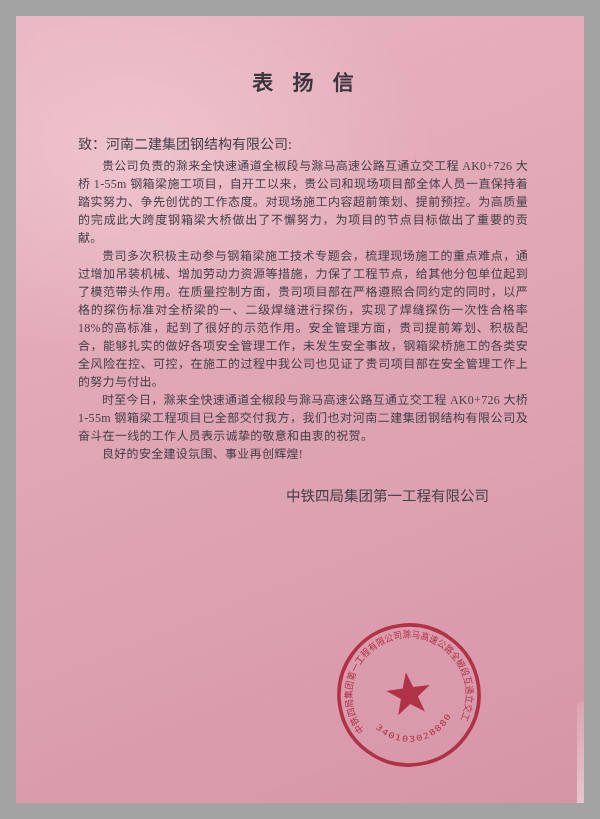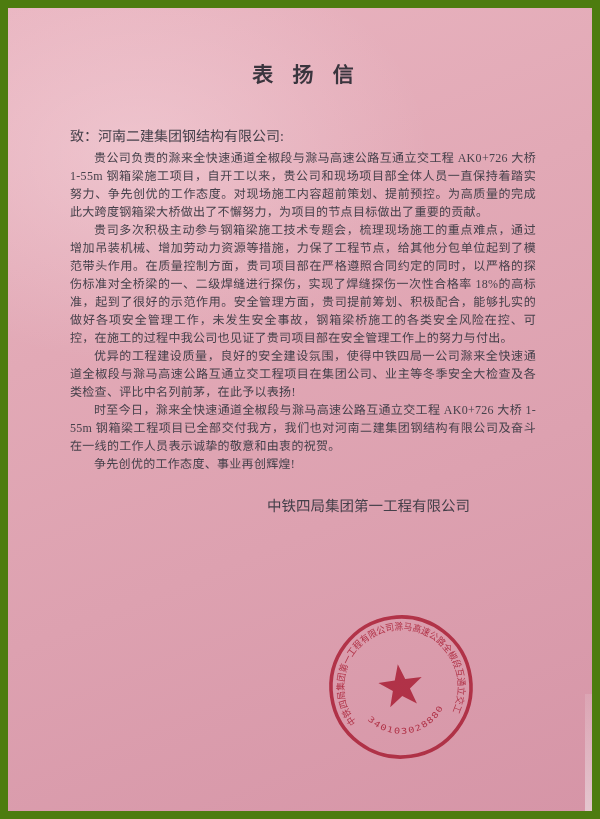--- a/index.html
+++ b/index.html
@@ -2,22 +2,22 @@
 <html lang="zh-CN"><head>
 <meta charset="utf-8">
 <style>
   * { margin: 0; padding: 0; box-sizing: border-box; }
   html, body { width: 600px; }
   body { font-family: "Liberation Serif", "DejaVu Serif", serif; }
 
   .frame {
     width: 600px;
     height: 819px;
-    background: #4d7c0f;
-    padding: 8px;
+    background: #a3a3a3;
+    padding: 16px;
     position: relative;
   }
 
   .paper {
     position: relative;
     width: 100%;
     height: 100%;
     background:
       radial-gradient(ellipse 420px 300px at 22% 18%, rgba(255,236,240,0.35), rgba(255,255,255,0) 70%),
       linear-gradient(158deg, #e9b4c0 0%, #e2a9b6 35%, #dda1b0 62%, #d695a7 100%);
@@ -49,21 +49,21 @@
     font-size: 12px;
     line-height: 18px;
     text-align: justify;
     text-indent: 2em;
     color: #46414b;
     letter-spacing: 0.3px;
   }
 
   .signature {
     margin-top: 22px;
-    margin-right: 66px;
+    margin-right: 39px;
     margin-left: auto;
     width: max-content;
     text-align: center;
     font-size: 14.5px;
     line-height: 23px;
     color: #443f49;
   }
 
   .seal {
     position: absolute;
@@ -91,23 +91,22 @@
 <div class="frame">
   <div class="paper">
 
     <div class="content">
       <h1 class="title">表 扬 信</h1>
 
       <p class="salutation">致：河南二建集团钢结构有限公司:</p>
 
       <p class="para">贵公司负责的滁来全快速通道全椒段与滁马高速公路互通立交工程 AK0+726 大桥 1-55m 钢箱梁施工项目，自开工以来，贵公司和现场项目部全体人员一直保持着踏实努力、争先创优的工作态度。对现场施工内容超前策划、提前预控。为高质量的完成此大跨度钢箱梁大桥做出了不懈努力，为项目的节点目标做出了重要的贡献。</p>
       <p class="para">贵司多次积极主动参与钢箱梁施工技术专题会，梳理现场施工的重点难点，通过增加吊装机械、增加劳动力资源等措施，力保了工程节点，给其他分包单位起到了模范带头作用。在质量控制方面，贵司项目部在严格遵照合同约定的同时，以严格的探伤标准对全桥梁的一、二级焊缝进行探伤，实现了焊缝探伤一次性合格率 18%的高标准，起到了很好的示范作用。安全管理方面，贵司提前筹划、积极配合，能够扎实的做好各项安全管理工作，未发生安全事故，钢箱梁桥施工的各类安全风险在控、可控，在施工的过程中我公司也见证了贵司项目部在安全管理工作上的努力与付出。</p>
-      <p class="para">优异的工程建设质量，良好的安全建设氛围，使得中铁四局一公司滁来全快速通道全椒段与滁马高速公路互通立交工程项目在集团公司、业主等冬季安全大检查及各类检查、评比中名列前茅，在此予以表扬!</p>
       <p class="para">时至今日，滁来全快速通道全椒段与滁马高速公路互通立交工程 AK0+726 大桥 1-55m 钢箱梁工程项目已全部交付我方，我们也对河南二建集团钢结构有限公司及奋斗在一线的工作人员表示诚挚的敬意和由衷的祝贺。</p>
-      <p class="para">争先创优的工作态度、事业再创辉煌!</p>
+      <p class="para">良好的安全建设氛围、事业再创辉煌!</p>
 
       <div class="signature">
         <div>中铁四局集团第一工程有限公司</div>
 
       </div>
     </div>
 
     <svg class="seal" viewBox="0 0 150 150" xmlns="http://www.w3.org/2000/svg" aria-hidden="true">
       <defs>
         <path id="sealArc" d="M 26,104 A 57,57 0 1 1 124,104" fill="none"></path>

